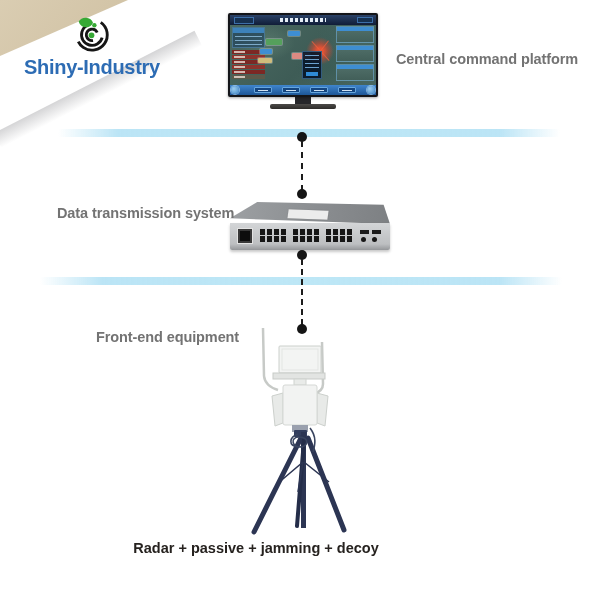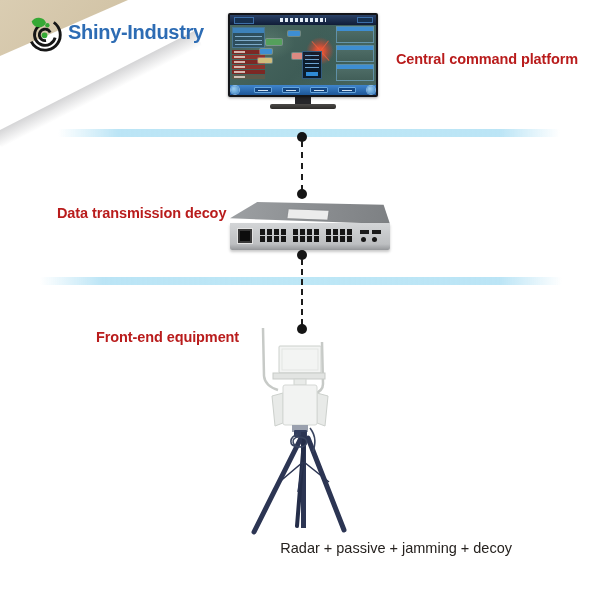--- a/index.html
+++ b/index.html
@@ -9,30 +9,30 @@
     overflow:hidden; font-family:"Liberation Sans", sans-serif;
   }
 
   
   .corner-beige { position:absolute; left:0; top:0; width:128px; height:56px;
     background:linear-gradient(135deg,#dacdb2,#cfc0a2);
     clip-path:polygon(0 0,100% 0,0 100%); }
   .corner-shadow { position:absolute; left:-6px; top:133px; width:225px; height:22px;
     transform:rotate(-27deg); transform-origin:0 0;
     background:linear-gradient(180deg,rgba(115,115,120,.30),rgba(255,255,255,0) 75%); }
-  .logo { position:absolute; left:24px; top:10px; display:flex; align-items:center; gap:2px; }
+  .logo { position:absolute; left:24px; top:10px; display:flex; align-items:center; gap:2px;flex-direction:column; }
   .logo-text { font-size:20px; font-weight:bold; color:#2d6cb4; letter-spacing:-0.3px; }
 
   
-  .label { position:absolute; font-size:14.5px; font-weight:600; color:#b91c1c; letter-spacing:-0.1px; }
+  .label { position:absolute; font-size:14.5px; font-weight:600; color:#737373; letter-spacing:-0.1px; }
   .label-central { left:396px; top:51px; }
   .label-transmission { left:57px; top:205px; }
   .label-frontend { left:96px; top:329px; }
-  .caption { position:absolute; left:0; top:540px; width:512px; text-align:right;
-    font-size:14.5px; font-weight:400; color:#26221f; }
+  .caption { position:absolute; left:0; top:540px; width:512px; text-align:center;
+    font-size:14.5px; font-weight:700; color:#26221f; }
 
   
   .divider { position:absolute; height:8px; border-radius:4px; filter:blur(.5px);
     background:linear-gradient(90deg, rgba(189,231,246,0) 0%, rgba(175,224,244,.85) 12%,
       #bde7f6 50%, rgba(175,224,244,.85) 88%, rgba(189,231,246,0) 100%); }
   .divider-1 { left:58px; top:129px; width:502px; }
   .divider-2 { left:40px; top:277px; width:522px; }
 
   
   .dot { position:absolute; left:297px; width:10px; height:10px; border-radius:50%; background:#151515; }
@@ -195,21 +195,21 @@
     <div class="switch-top"></div>
     <div class="sticker"></div>
     <div class="switch-front">
       <div class="console"></div>
       <div class="pgroup pg1"></div>
       <div class="pgroup pg2"></div>
       <div class="pgroup pg3"></div>
       <div class="sfp"></div>
     </div>
   </div>
-  <div class="label label-transmission">Data transmission decoy</div>
+  <div class="label label-transmission">Data transmission system</div>
 
   <div class="divider divider-2"></div>
   <div class="dot dot-3"></div>
   <div class="dash dash-2"></div>
   <div class="dot dot-4"></div>
 
   <svg class="frontend" width="168" height="214" viewBox="0 0 168 214">
 
     <path d="M41,2 L42,50 Q43,60 56,64" fill="none" stroke="#c7cac7" stroke-width="2.5"></path>
     <path d="M100,16 L101,58 Q101,65 92,68" fill="none" stroke="#c7cac7" stroke-width="2.5"></path>

